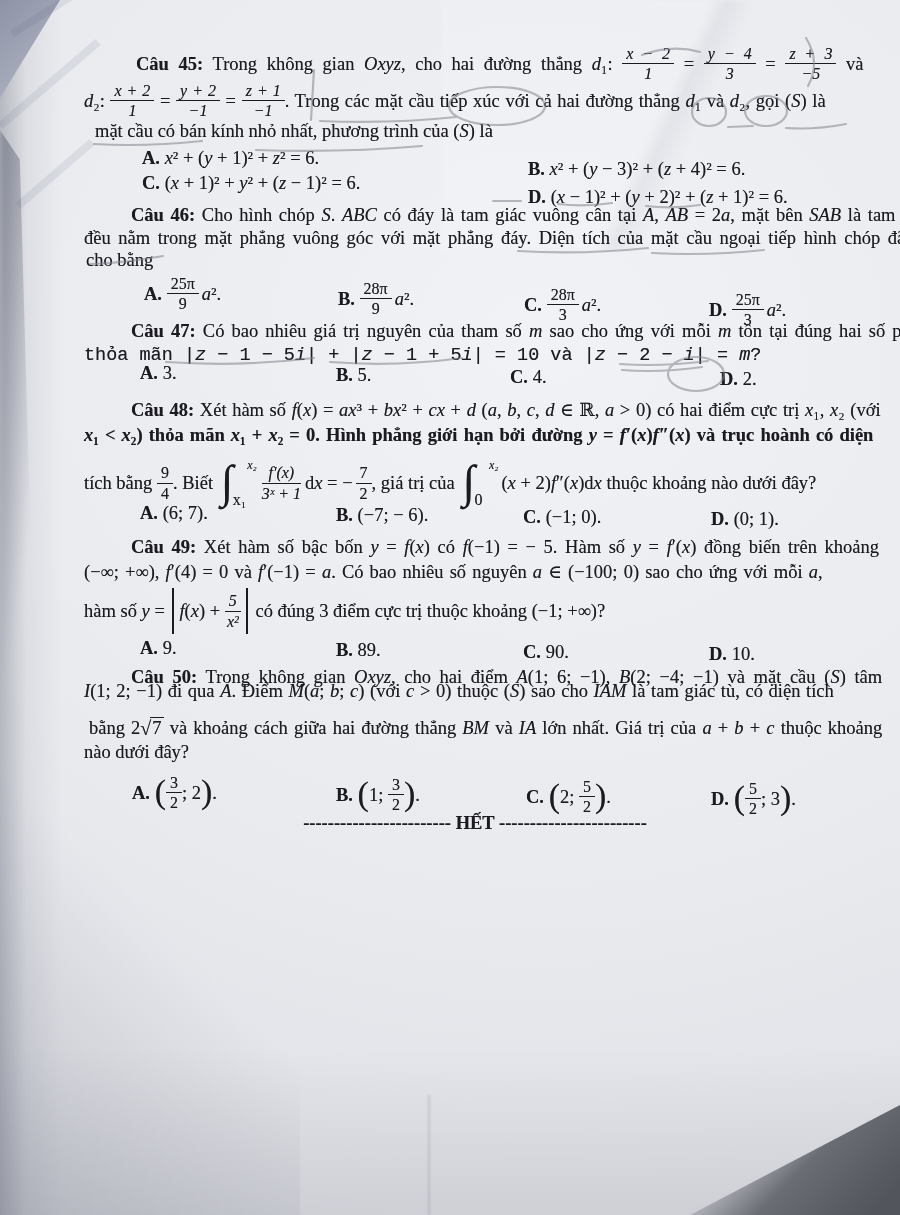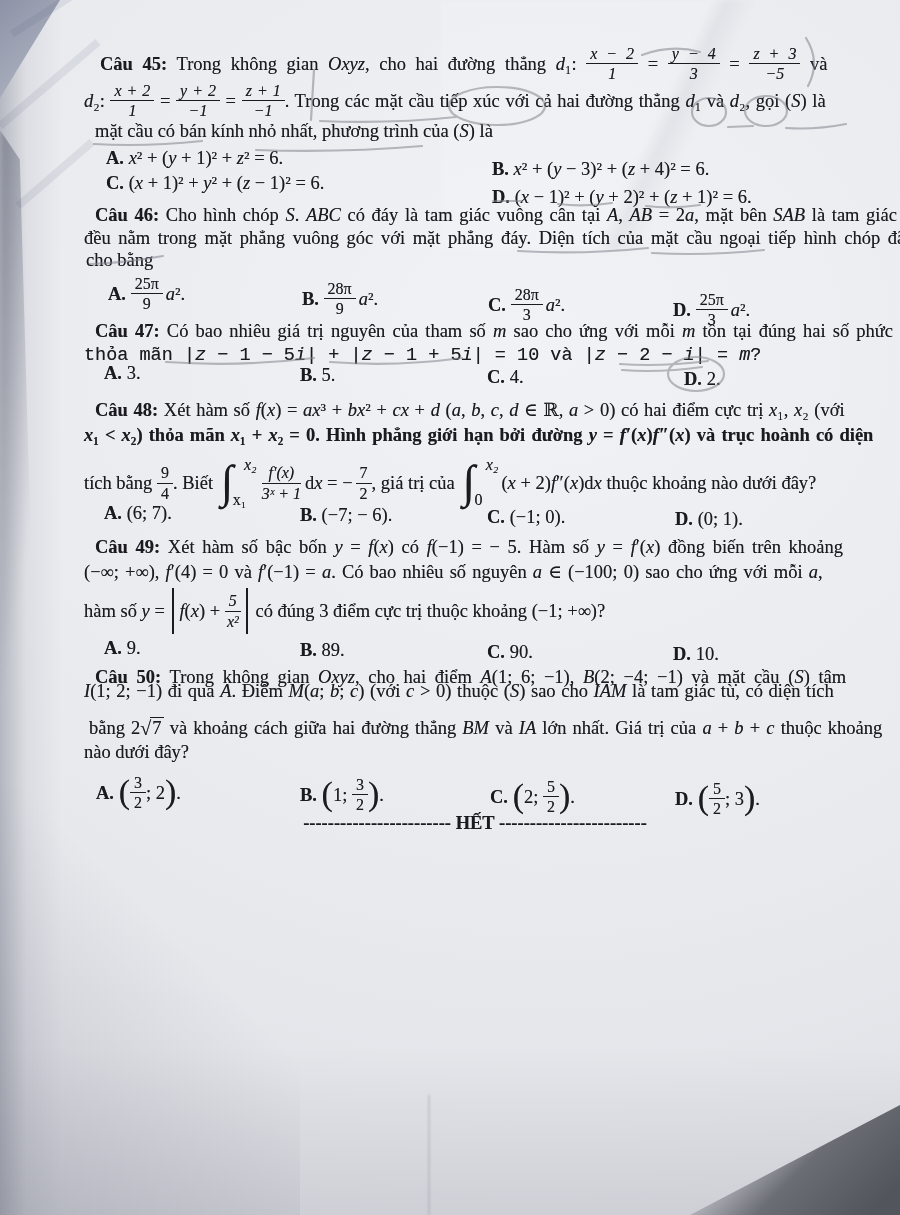--- a/index.html
+++ b/index.html
@@ -21,30 +21,30 @@
   .corner-tl{left:0;top:0;width:60px;height:98px;
     background:linear-gradient(135deg,#8d93a6,#b6bac8);
     clip-path:polygon(0 0,100% 0,0 100%);}
   .corner-br{right:0;bottom:0;width:210px;height:110px;
     background:linear-gradient(315deg,#53555c 10%,#6b6d75 45%,rgba(107,109,117,0) 75%);
     clip-path:polygon(100% 100%,100% 0,0 100%);}
   .vline-bottom{left:428px;bottom:0;width:2px;height:120px;background:rgba(120,124,138,.25);filter:blur(1px);}
 
   .line{position:absolute;white-space:nowrap;font-size:18.5px;line-height:22px;color:#1a1a20;
         text-shadow:0 0 .4px rgba(26,26,32,.55);}
-  .line b{font-weight:700;}
+  .line b{font-weight:700;margin-left:36px;}
   .line i{font-style:italic;}
   .frac{display:inline-block;vertical-align:middle;text-align:center;
         font-size:16px;line-height:1.08;font-style:italic;transform:translateY(-2px);}
   .frac.up{font-style:normal;}
   .frac .n{display:block;border-bottom:1.6px solid #1a1a20;padding:0 4px 1px;}
   .frac .d{display:block;padding-top:1px;}
   .int{display:inline-block;vertical-align:middle;position:relative;width:38px;height:52px;margin:0 1px;transform:translateY(-2px);}
   .int .sym{position:absolute;left:2px;top:50%;transform:translateY(-52%);font-size:46px;line-height:1;}
-  .int .hi{position:absolute;right:0;top:-3px;font-size:16px;font-style:italic;}
+  .int .hi{position:absolute;right:0;top:-3px;font-size:12px;font-style:italic;}
   .int .lo{position:absolute;left:14px;bottom:-2px;font-size:16px;}
   .tbar{display:inline-block;width:2px;background:#1a1a20;vertical-align:middle;margin:0 3px;transform:translateY(-2px);}
   .bigp{display:inline-block;vertical-align:middle;line-height:.9;font-style:normal;transform:translateY(-2px);}
   .sqrt .v{display:inline-block;font-size:20px;transform:translateY(1px);}
   .sqrt .rad{display:inline-block;border-top:1.6px solid #1a1a20;margin-left:-1px;padding:0 2px;line-height:1.15;}
   .spx{display:inline-block;}
   svg.pencil{position:absolute;left:0;top:0;pointer-events:none;}
 </style>
 </head>
 <body>
@@ -71,21 +71,21 @@
       <div class="line" style="left: 84px; top: 227px; word-spacing: 3px;">đều nằm trong mặt phẳng vuông góc với mặt phẳng đáy. Diện tích của mặt cầu ngoại tiếp hình chóp đã</div>
       <div class="line" style="left: 86px; top: 249px;">cho bằng</div>
       <div class="line" style="left: 108px; top: 277px;"><b>A.</b> <span class="frac up"><span class="n">25π</span><span class="d">9</span></span><span class="spx" style="width: 3px;"></span><i>a</i>².</div>
       <div class="line" style="left: 302px; top: 282px;"><b>B.</b> <span class="frac up"><span class="n">28π</span><span class="d">9</span></span><span class="spx" style="width: 3px;"></span><i>a</i>².</div>
       <div class="line" style="left: 488px; top: 288px;"><b>C.</b> <span class="frac up"><span class="n">28π</span><span class="d">3</span></span><span class="spx" style="width: 3px;"></span><i>a</i>².</div>
       <div class="line" style="left: 673px; top: 293px;"><b>D.</b> <span class="frac up"><span class="n">25π</span><span class="d">3</span></span><span class="spx" style="width: 3px;"></span><i>a</i>².</div>
       <div class="line" style="left: 95px; top: 320px; word-spacing: 2.5px;"><b>Câu 47:</b> Có bao nhiêu giá trị nguyên của tham số <i>m</i> sao cho ứng với mỗi <i>m</i> tồn tại đúng hai số phức </div>
       <div class="line" style="left: 84px; top: 345px; font-family: Liberation Mono, monospace;">thỏa mãn |<i>z</i> − 1 − 5<i>i</i>| + |<i>z</i> − 1 + 5<i>i</i>| = 10 và |<i>z</i> − 2 − <i>i</i>| = <i>m</i>?</div>
       <div class="line" style="left: 104px; top: 362px;"><b>A.</b> 3.</div>
       <div class="line" style="left: 300px; top: 364px;"><b>B.</b> 5.</div>
-      <div class="line" style="left: 487px; top: 366px;"><b>C.</b> 4.</div>
+      <div class="line" style="left: 474px; top: 366px;"><b>C.</b> 4.</div>
       <div class="line" style="left: 684px; top: 368px;"><b>D.</b> 2.</div>
       <div class="line" style="left: 95px; top: 399px; word-spacing: 1px;"><b>Câu 48:</b> Xét hàm số <i>f</i>(<i>x</i>) = <i>ax</i>³ + <i>bx</i>² + <i>cx</i> + <i>d</i> (<i>a</i>, <i>b</i>, <i>c</i>, <i>d</i> ∈ ℝ, <i>a</i> &gt; 0) có hai điểm cực trị <i>x</i>₁, <i>x</i>₂ (với</div>
       <div class="line" style="left: 84px; top: 424px; word-spacing: 1.5px; font-weight: bold;"><i>x</i>₁ &lt; <i>x</i>₂) thỏa mãn <i>x</i>₁ + <i>x</i>₂ = 0. Hình phẳng giới hạn bởi đường <i>y</i> = <i>f</i>′(<i>x</i>)<i>f</i>″(<i>x</i>) và trục hoành có diện</div>
       <div class="line" style="left: 84px; top: 459px;">tích bằng <span class="frac up"><span class="n">9</span><span class="d">4</span></span>. Biết <span class="int"><span class="sym">∫</span><span class="hi">x₂</span><span class="lo">x₁</span></span><span class="spx" style="width: 4px;"></span><span class="frac"><span class="n">f′(x)</span><span class="d">3ˣ + 1</span></span><span class="spx" style="width: 4px;"></span>d<i>x</i> = −<span class="spx" style="width: 3px;"></span><span class="frac up"><span class="n">7</span><span class="d">2</span></span>, giá trị của <span class="int"><span class="sym">∫</span><span class="hi">x₂</span><span class="lo">0</span></span><span class="spx" style="width: 2px;"></span>(<i>x</i> + 2)<i>f</i>″(<i>x</i>)d<i>x</i> thuộc khoảng nào dưới đây?</div>
       <div class="line" style="left: 104px; top: 502px;"><b>A.</b> (6; 7).</div>
       <div class="line" style="left: 300px; top: 504px;"><b>B.</b> (−7; − 6).</div>
       <div class="line" style="left: 487px; top: 506px;"><b>C.</b> (−1; 0).</div>
       <div class="line" style="left: 675px; top: 508px;"><b>D.</b> (0; 1).</div>
       <div class="line" style="left: 95px; top: 536px; word-spacing: 3px;"><b>Câu 49:</b> Xét hàm số bậc bốn <i>y</i> = <i>f</i>(<i>x</i>) có <i>f</i>(−1) = − 5. Hàm số <i>y</i> = <i>f</i>′(<i>x</i>) đồng biến trên khoảng</div>
       <div class="line" style="left: 84px; top: 561px; word-spacing: 1.5px;">(−∞; +∞), <i>f</i>′(4) = 0 và <i>f</i>′(−1) = <i>a</i>. Có bao nhiêu số nguyên <i>a</i> ∈ (−100; 0) sao cho ứng với mỗi <i>a</i>,</div>

